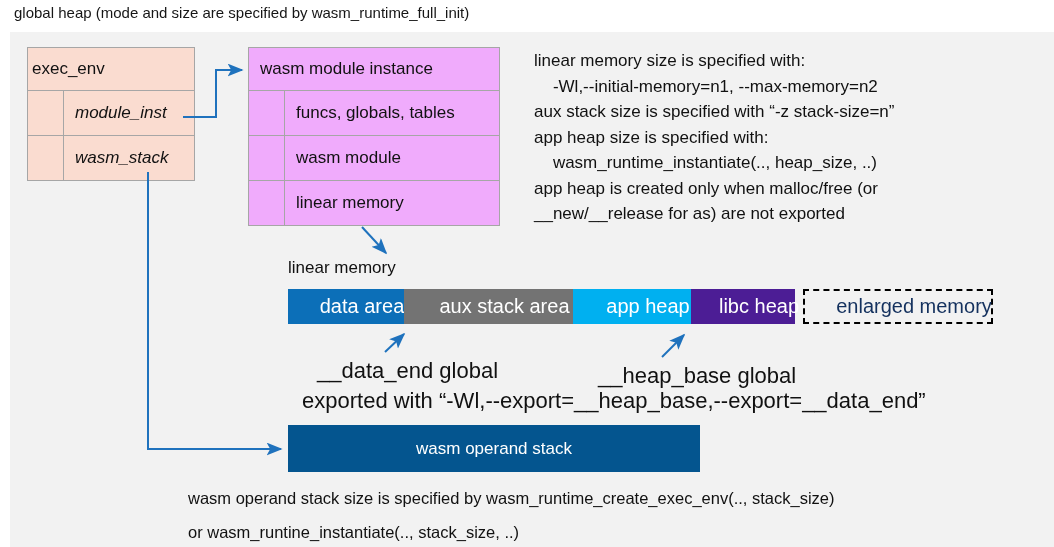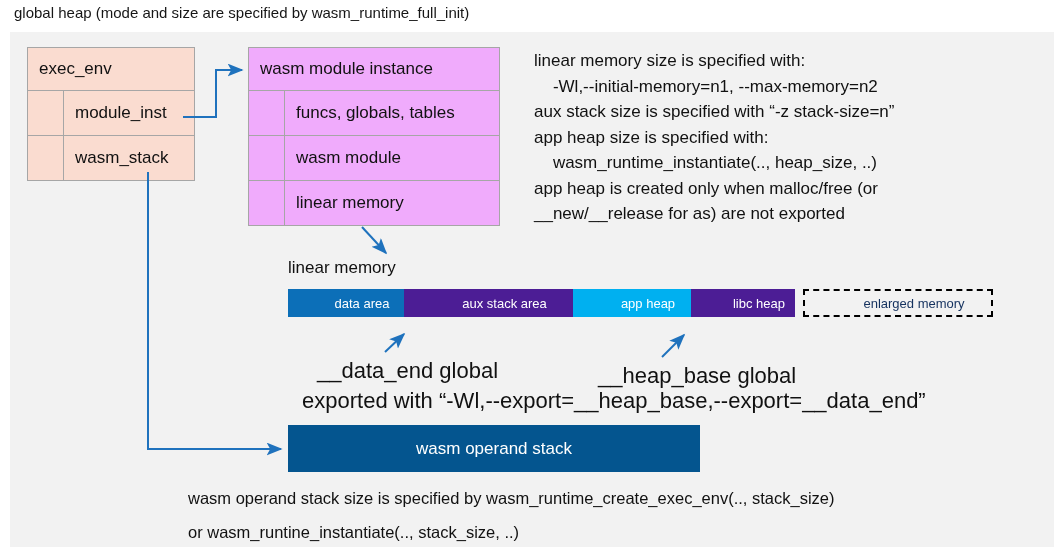--- a/index.html
+++ b/index.html
@@ -39,28 +39,28 @@
   }
   .row-indent{
     width:36px;height:100%;
     border-right:1px solid #a6a6a6;
     box-sizing:border-box;flex:0 0 36px;
   }
   .row-txt{padding-left:11px;}
 
   
   .pink .bx-hdr,.pink .bx-row{background:#fadcd0;}
-  .pink .bx-hdr{padding-left:11px;}
+  .pink .bx-hdr{padding-left:4px;}
   
   .cream .bx-hdr,.cream .bx-row{background:#f0abfc;}
   .cream .bx-hdr{padding-left:11px;}
 
   #exec-env{left:27px;top:47px;width:168px;}
   #exec-env .bx-hdr{height:44px;}
-  #exec-env .bx-row{height:45px;}
+  #exec-env .bx-row{height:45px;font-style:italic;}
 
   #module-instance{left:248px;top:47px;width:252px;}
   #module-instance .bx-hdr{height:44px;}
   #module-instance .bx-row{height:45px;}
 
   
   .note{
     position:absolute;
     font-size:17px;line-height:25.5px;
     color:#111;white-space:pre;
@@ -71,23 +71,23 @@
   
   .lm-label{
     position:absolute;left:288px;top:258px;
     font-size:17px;color:#111;
   }
   .membar{
     position:absolute;left:288px;top:289px;
     height:44px;display:flex;
   }
   .seg{
-    box-sizing:border-box;height:28px;
+    box-sizing:border-box;height:35px;
     display:flex;align-items:center;justify-content:center;
-    color:#ffffff;font-size:13px;white-space:nowrap;padding-left:32px;
+    color:#ffffff;font-size:20px;white-space:nowrap;padding-left:32px;
   }
   .seg.dashed{
     border:2.5px dashed #000;
     background:transparent;color:#14315e;
     margin-left:8px;
   }
 
   
   #operand-stack{
     position:absolute;left:288px;top:425px;
@@ -147,21 +147,21 @@
     -Wl,--initial-memory=n1, --max-memory=n2
 aux stack size is specified with “-z stack-size=n”
 app heap size is specified with:
     wasm_runtime_instantiate(.., heap_size, ..)
 app heap is created only when malloc/free (or
 __new/__release for as) are not exported</div>
 
   <div class="lm-label">linear memory</div>
   <div class="membar">
       <div class="seg" style="width: 116px; background: rgb(12, 111, 184);">data area</div>
-      <div class="seg" style="width: 169px; background: #4c1d95;">aux stack area</div>
+      <div class="seg" style="width: 169px; background: #737373;">aux stack area</div>
       <div class="seg" style="width: 118px; background: rgb(0, 176, 240);">app heap</div>
       <div class="seg" style="width: 104px; background: #4c1d95;">libc heap</div>
       <div class="seg dashed" style="width: 190px;">enlarged memory</div>
     </div>
 
   <div class="anno" id="anno-data-end">__data_end global</div>
   <div class="anno" id="anno-heap-base">__heap_base global</div>
   <div class="anno" id="anno-exported">exported with “-Wl,--export=__heap_base,--export=__data_end”</div>
 
   <div id="operand-stack">wasm operand stack</div>

